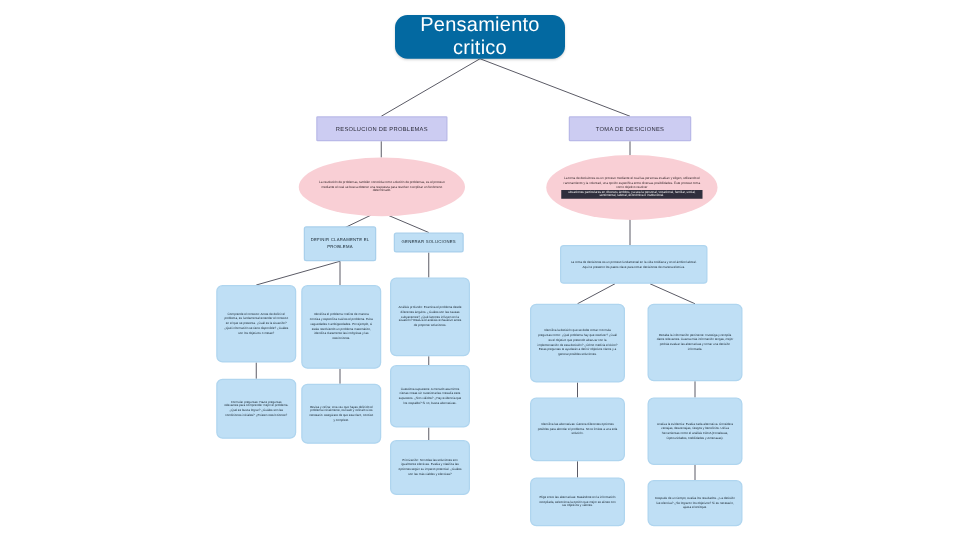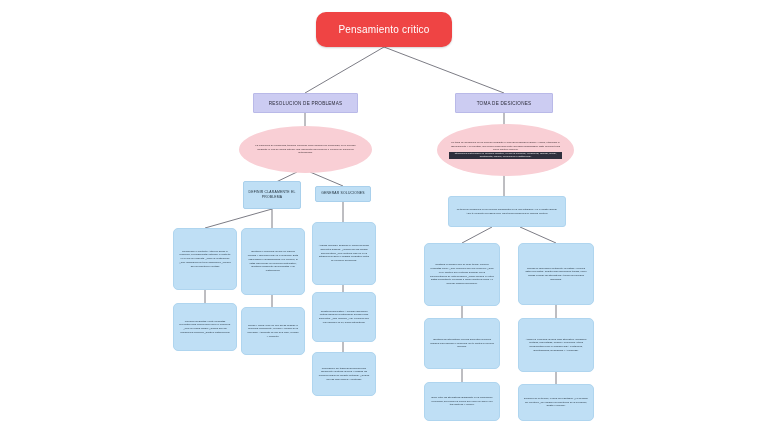--- a/index.html
+++ b/index.html
@@ -10,24 +10,24 @@
     overflow:hidden;
     position:relative;
   }
   #canvas{position:absolute;inset:0;width:768px;height:431px;}
   #edges{position:absolute;left:0;top:0;width:768px;height:431px;pointer-events:none;}
   .node{position:absolute;box-sizing:border-box;display:flex;align-items:center;justify-content:center;text-align:center;}
   .node span{display:block;width:100%;}
 
   
   .root{
-    background:#ef4444;
+    background:#0369a1;
     border-radius:10px;
     color:#ffffff;
-    font-size:10px;
+    font-size:16px;
     letter-spacing:.2px;
     box-shadow:0 1px 2px rgba(0,0,0,.18);
   }
   
   .branch{
     background:#ccccf2;
     border:1px solid #b9b9e8;
     color:#2c2c3a;
     font-size:4.6px;
     letter-spacing:.25px;

